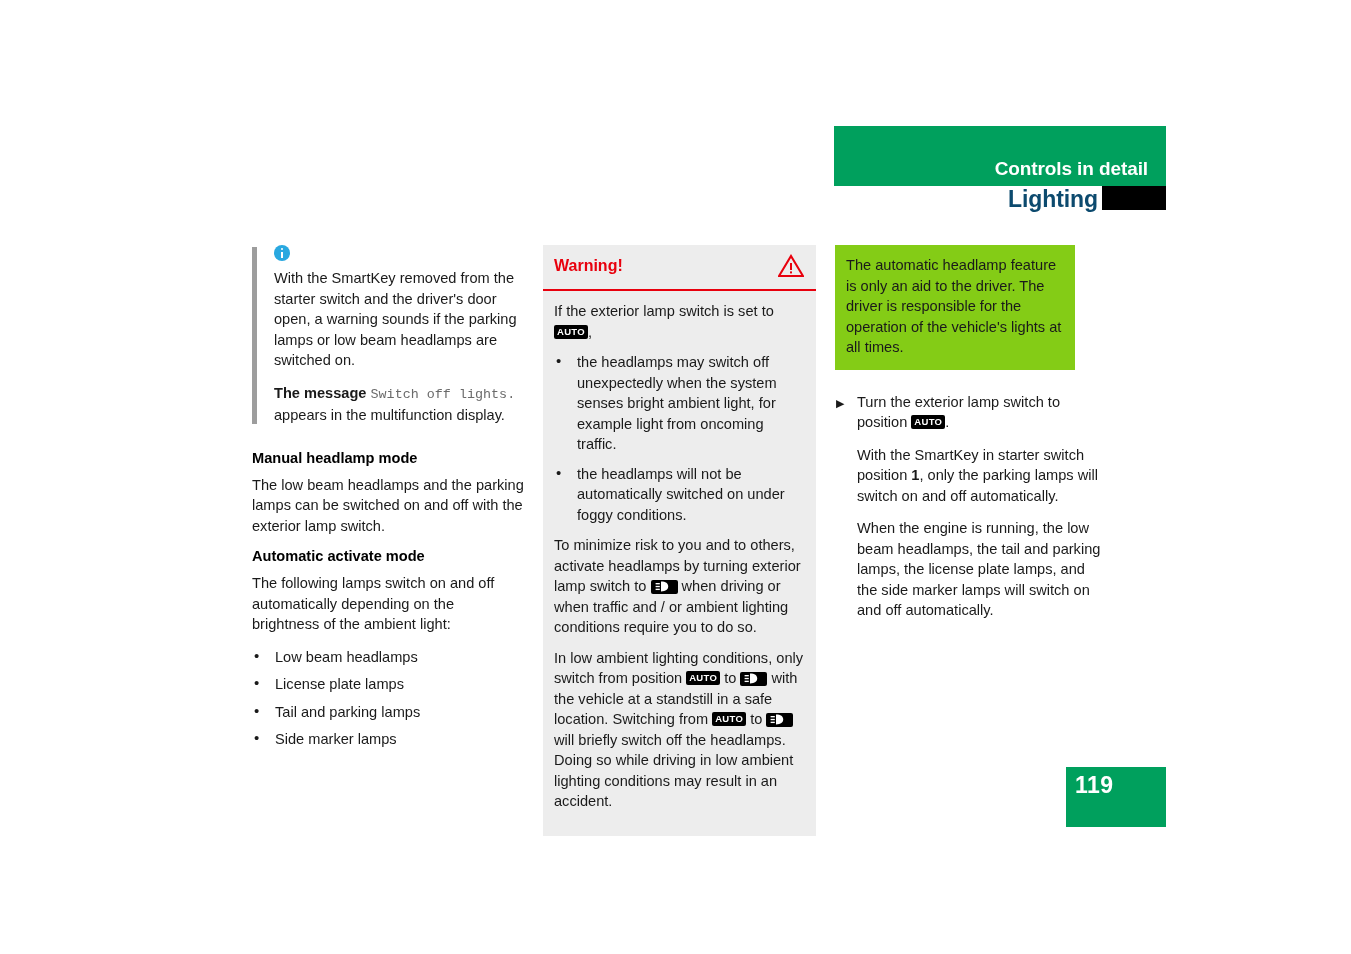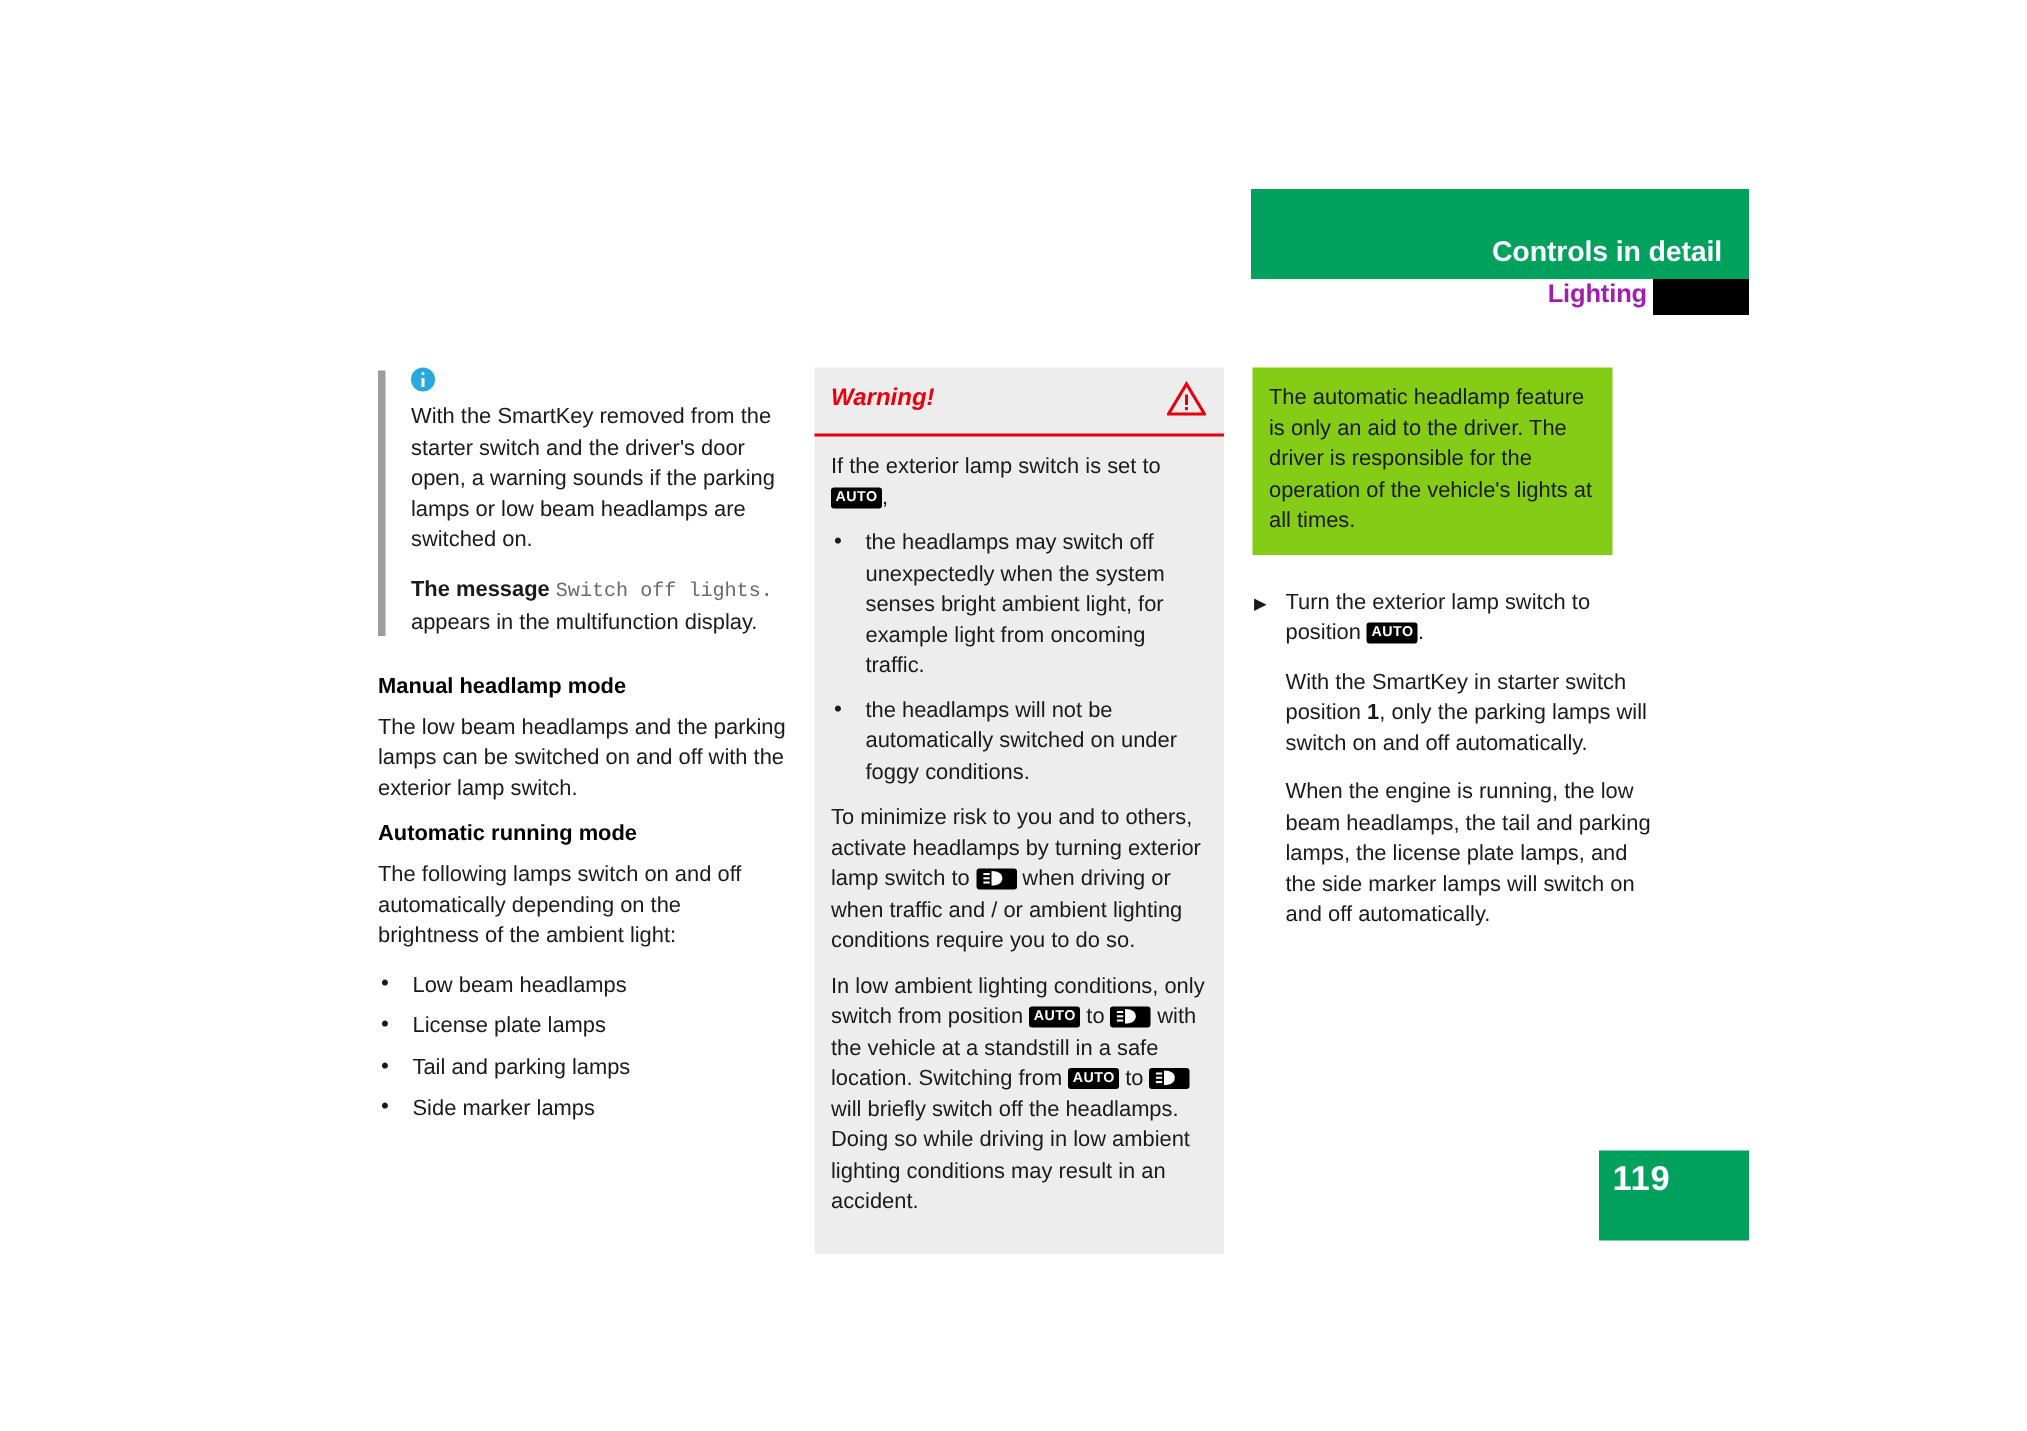--- a/index.html
+++ b/index.html
@@ -48,22 +48,22 @@
     position: absolute;
     left: 834px;
     top: 186px;
     width: 332px;
     height: 26px;
   }
   .header-sub-title {
     position: absolute;
     right: 68px;
     top: 0px;
-    color: #a21caf;
-    font-size: 17px;
+    color: #0c4a6e;
+    font-size: 23px;
     font-weight: bold;
     letter-spacing: -0.1px;
     white-space: nowrap;
     text-align: center;
   }
   .header-tab {
     position: absolute;
     right: 0px;
     top: 0px;
     width: 64px;
@@ -166,21 +166,20 @@
   .warn-box {
     background: #ededed;
     width: 273px;
     box-sizing: border-box;
   }
   .warn-head {
     position: relative;
     height: 46px;
     border-bottom: 2.5px solid #E8000D;
     box-sizing: border-box;
-    font-style: italic;
   }
   .warn-title {
     position: absolute;
     left: 11px;
     top: 12px;
     color: #E8000D;
     font-size: 16px;
     font-weight: bold;
   }
   .warn-tri {
@@ -297,21 +296,21 @@
     <div class="info-block">
       <div class="info-bar"></div>
       <span class="info-icon"></span>
       <p class="body-text">With the SmartKey removed from the starter switch and the driver's door open, a warning sounds if the parking lamps or low beam headlamps are switched on.</p>
       <p class="body-text"><span class="" style="font-weight:bold">The message </span><span class="mono">Switch off lights.</span><span> appears in the multifunction display.</span></p>
     </div>
 
     <h3 class="sub-head">Manual headlamp mode</h3>
     <p class="body-text">The low beam headlamps and the parking lamps can be switched on and off with the exterior lamp switch.</p>
 
-    <h3 class="sub-head section-gap">Automatic running mode</h3>
+    <h3 class="sub-head section-gap">Automatic activate mode</h3>
     <p class="body-text">The following lamps switch on and off automatically depending on the brightness of the ambient light:</p>
 
     <ul class="dot-list">
       <li>Low beam headlamps</li>
       <li>License plate lamps</li>
       <li>Tail and parking lamps</li>
       <li>Side marker lamps</li>
     </ul>
   </div>
 

